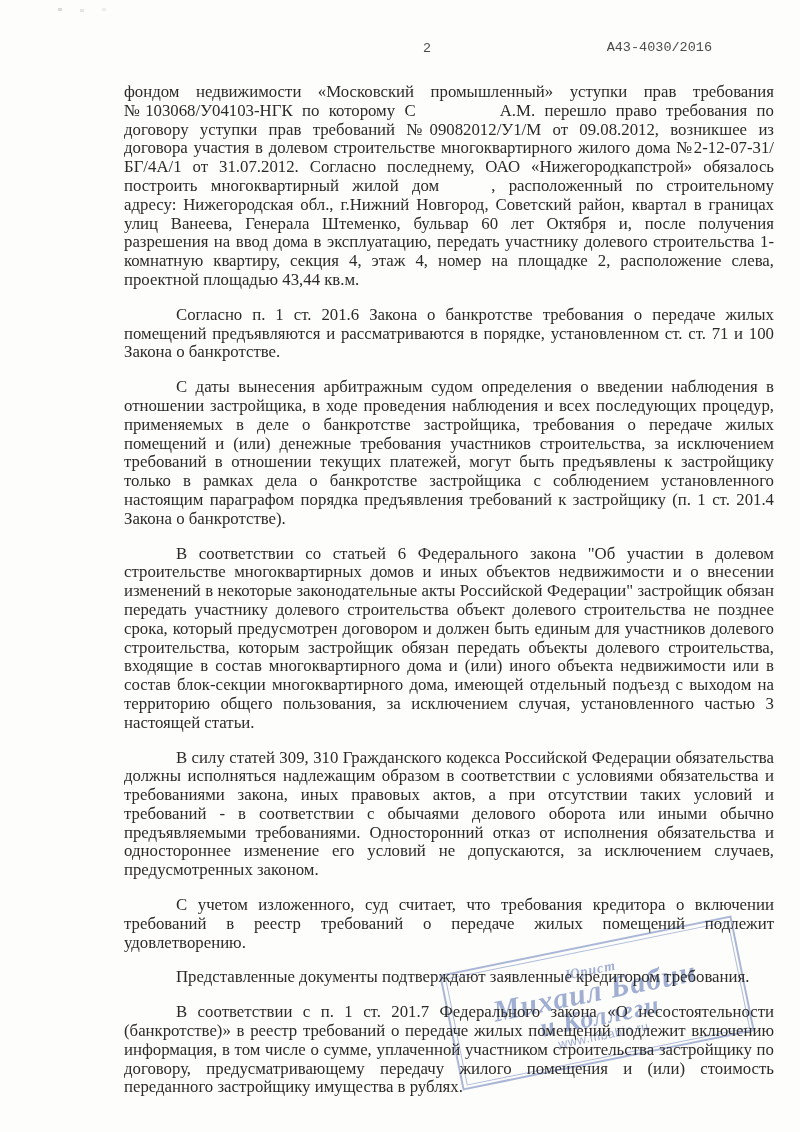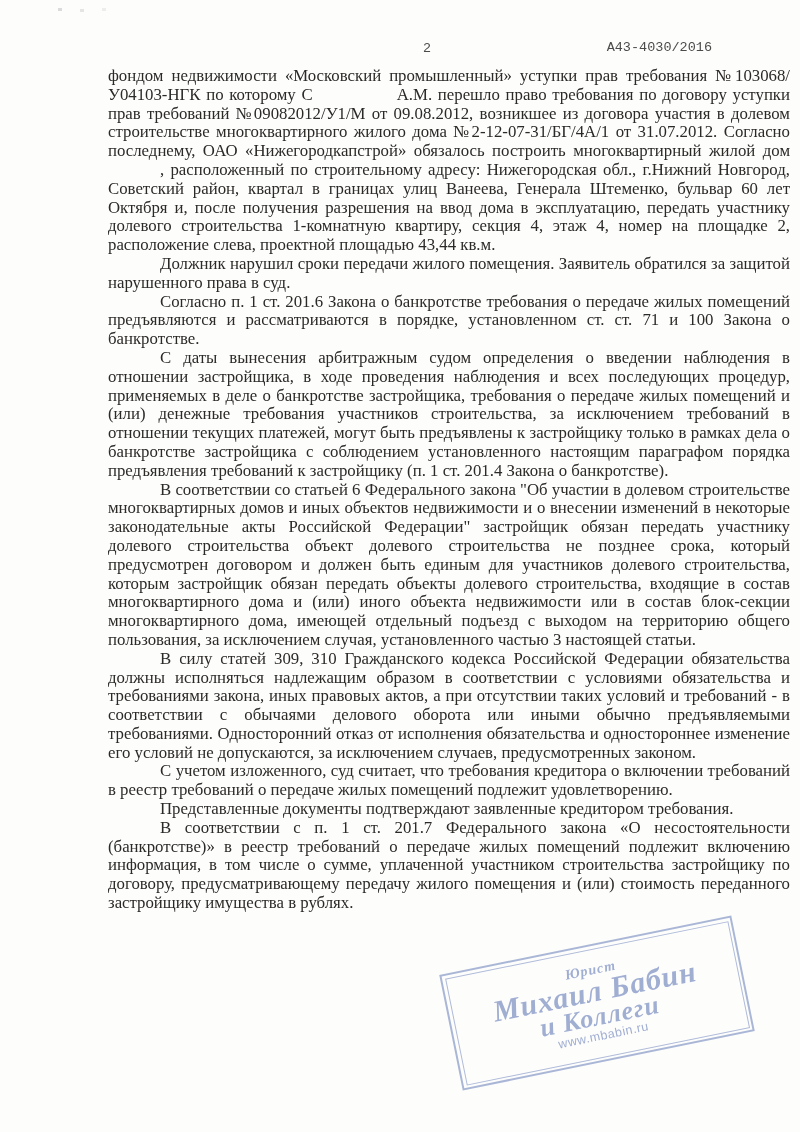--- a/index.html
+++ b/index.html
@@ -45,21 +45,21 @@
     position: absolute;
     left: 108px; top: 67px;
     width: 682px;
     color: #2c2a27;
     font-size: 16.8px;
     line-height: 18.8px;
     text-align: justify;
     z-index: 2;
   }
   .doc-body p {
-    margin: 0;
+    margin: 16px;
     text-indent: 52px;
   }
   .doc-body p.no-indent { text-indent: 0; }
   .gap { display: inline-block; height: 1px; }
 
   
   .stamp {
     position: absolute;
     left: 448px; top: 944px;
     width: 298px; height: 118px;
@@ -126,21 +126,20 @@
     <div class="stamp-inner">
       <div class="stamp-title">Юрист</div>
       <div class="stamp-name">Михаил Бабин</div>
       <div class="stamp-name2">и Коллеги</div>
       <div class="stamp-site">www.mbabin.ru</div>
     </div>
   </div>
 
   <div class="doc-body">
       <p class="no-indent">фондом недвижимости «Московский промышленный» уступки прав требования №103068/У04103-НГК по которому С<span class="gap" style="width: 84px;"></span>А.М. перешло право требования по договору уступки прав требований №09082012/У1/М от 09.08.2012, возникшее из договора участия в долевом строительстве многоквартирного жилого дома №2-12-07-31/БГ/4А/1 от 31.07.2012. Согласно последнему, ОАО «Нижегородкапстрой» обязалось построить многоквартирный жилой дом<span class="gap" style="width: 52px;"></span>, расположенный по строительному адресу: Нижегородская обл., г.Нижний Новгород, Советский район, квартал в границах улиц Ванеева, Генерала Штеменко, бульвар 60 лет Октября и, после получения разрешения на ввод дома в эксплуатацию, передать участнику долевого строительства 1-комнатную квартиру, секция 4, этаж 4, номер на площадке 2, расположение слева, проектной площадью 43,44 кв.м.</p>
-      <p>Должник нарушил сроки передачи жилого помещения. Заявитель обратился за защитой нарушенного права в суд.</p>
       <p>Согласно п. 1 ст. 201.6 Закона о банкротстве требования о передаче жилых помещений предъявляются и рассматриваются в порядке, установленном ст. ст. 71 и 100 Закона о банкротстве.</p>
       <p>С даты вынесения арбитражным судом определения о введении наблюдения в отношении застройщика, в ходе проведения наблюдения и всех последующих процедур, применяемых в деле о банкротстве застройщика, требования о передаче жилых помещений и (или) денежные требования участников строительства, за исключением требований в отношении текущих платежей, могут быть предъявлены к застройщику только в рамках дела о банкротстве застройщика с соблюдением установленного настоящим параграфом порядка предъявления требований к застройщику (п. 1 ст. 201.4 Закона о банкротстве).</p>
       <p>В соответствии со статьей 6 Федерального закона "Об участии в долевом строительстве многоквартирных домов и иных объектов недвижимости и о внесении изменений в некоторые законодательные акты Российской Федерации" застройщик обязан передать участнику долевого строительства объект долевого строительства не позднее срока, который предусмотрен договором и должен быть единым для участников долевого строительства, которым застройщик обязан передать объекты долевого строительства, входящие в состав многоквартирного дома и (или) иного объекта недвижимости или в состав блок-секции многоквартирного дома, имеющей отдельный подъезд с выходом на территорию общего пользования, за исключением случая, установленного частью 3 настоящей статьи.</p>
       <p>В силу статей 309, 310 Гражданского кодекса Российской Федерации обязательства должны исполняться надлежащим образом в соответствии с условиями обязательства и требованиями закона, иных правовых актов, а при отсутствии таких условий и требований - в соответствии с обычаями делового оборота или иными обычно предъявляемыми требованиями. Односторонний отказ от исполнения обязательства и одностороннее изменение его условий не допускаются, за исключением случаев, предусмотренных законом.</p>
       <p>С учетом изложенного, суд считает, что требования кредитора о включении требований в реестр требований о передаче жилых помещений подлежит удовлетворению.</p>
       <p>Представленные документы подтверждают заявленные кредитором требования.</p>
       <p>В соответствии с п. 1 ст. 201.7 Федерального закона «О несостоятельности (банкротстве)» в реестр требований о передаче жилых помещений подлежит включению информация, в том числе о сумме, уплаченной участником строительства застройщику по договору, предусматривающему передачу жилого помещения и (или) стоимость переданного застройщику имущества в рублях.</p>
     </div>
 
 </div>

